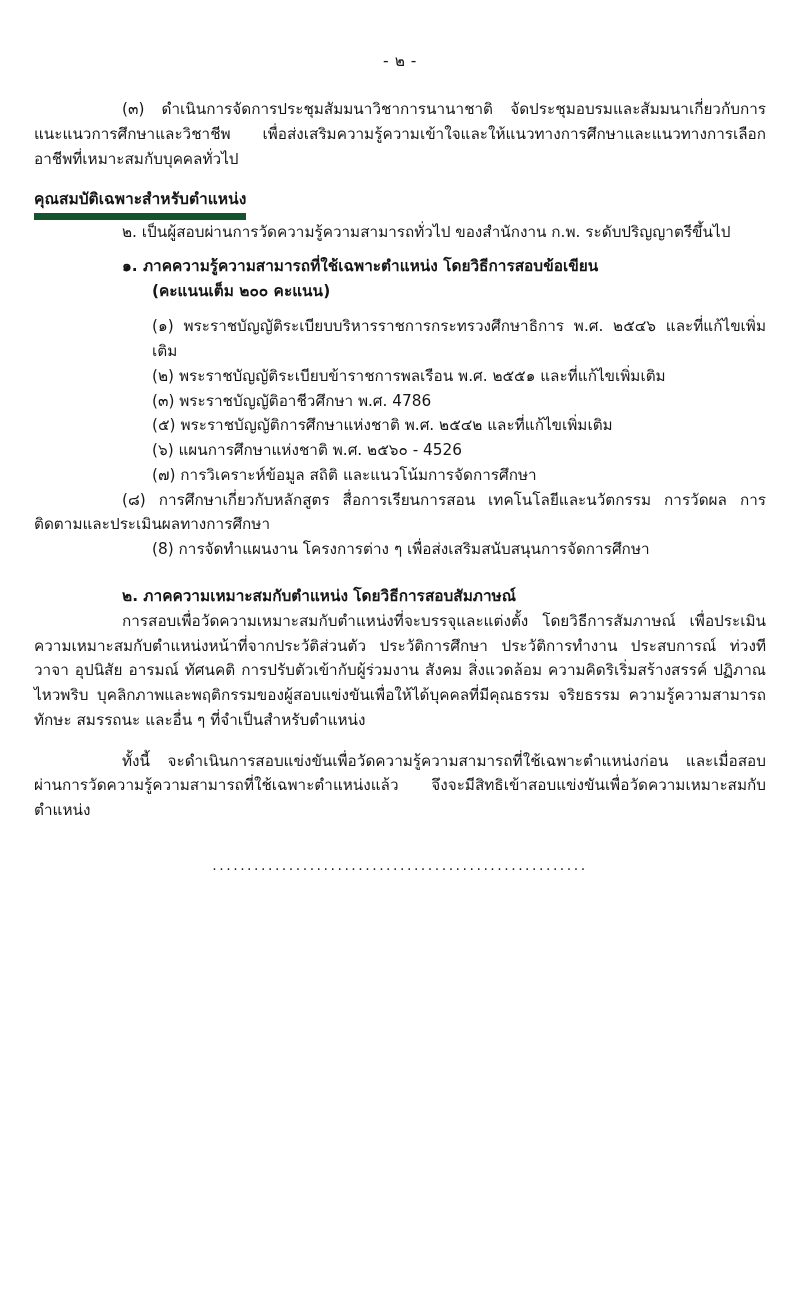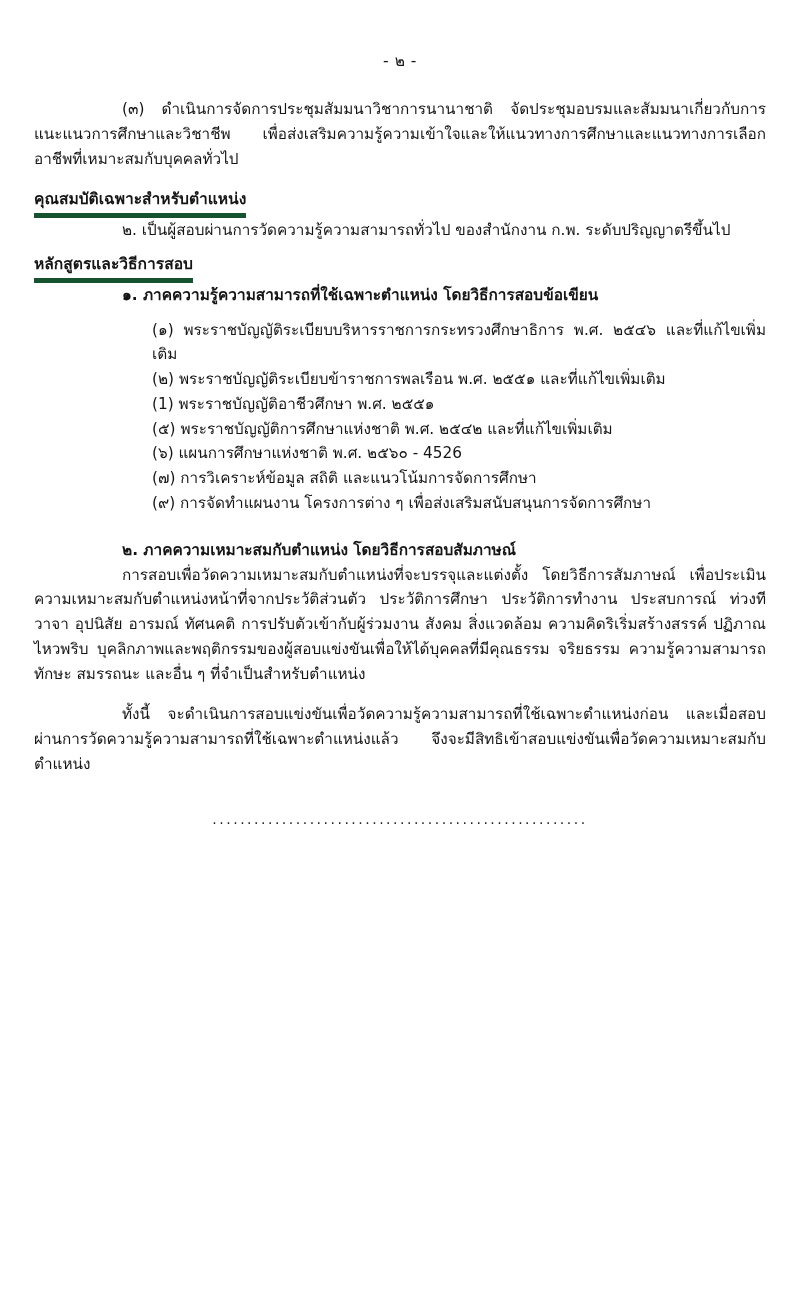--- a/index.html
+++ b/index.html
@@ -43,21 +43,21 @@
   .gap-sm { height: 10px; }
   .gap-md { height: 16px; }
   .gap-lg { height: 22px; }
   .heading {
     font-size: 15.6px;
     font-weight: bold;
     line-height: 1.62;
   }
   .heading-underline {
     display: inline-block;
-    border-bottom: 5px solid #14532d;
+    border-bottom: 7px solid #14532d;
     padding-bottom: 0px;
   }
   .sub-heading {
     font-size: 15.4px;
     font-weight: bold;
     line-height: 1.62;
   }
   .center-dots {
     text-align: center;
     letter-spacing: 2.5px;
@@ -79,35 +79,34 @@
   <div class="gap-md"></div>
 
   <div class="heading">
     <span class="heading-underline">คุณสมบัติเฉพาะสำหรับตำแหน่ง</span>
   </div>
 
   <p class="hang-2">๒. เป็นผู้สอบผ่านการวัดความรู้ความสามารถทั่วไป ของสำนักงาน ก.พ. ระดับปริญญาตรีขึ้นไป</p>
 
   <div class="gap-sm"></div>
 
-  <div class="heading">
-    <span class="heading-underline">หลักสูตรและวิธีการสอบ</span>
-  </div>
 
   <p class="sub-heading hang-2">๑. ภาคความรู้ความสามารถที่ใช้เฉพาะตำแหน่ง โดยวิธีการสอบข้อเขียน</p>
+  <p class="sub-heading hang-3">(คะแนนเต็ม ๒๐๐ คะแนน)</p>
 
   <div class="gap-sm"></div>
 
   <p class="hang-3">(๑) พระราชบัญญัติระเบียบบริหารราชการกระทรวงศึกษาธิการ พ.ศ. ๒๕๔๖ และที่แก้ไขเพิ่มเติม</p>
   <p class="hang-3">(๒) พระราชบัญญัติระเบียบข้าราชการพลเรือน พ.ศ. ๒๕๕๑ และที่แก้ไขเพิ่มเติม</p>
-  <p class="hang-3">(1) พระราชบัญญัติอาชีวศึกษา พ.ศ. ๒๕๕๑</p>
+  <p class="hang-3">(๓) พระราชบัญญัติอาชีวศึกษา พ.ศ. 4786</p>
   <p class="hang-3">(๕) พระราชบัญญัติการศึกษาแห่งชาติ พ.ศ. ๒๕๔๒ และที่แก้ไขเพิ่มเติม</p>
   <p class="hang-3">(๖) แผนการศึกษาแห่งชาติ พ.ศ. ๒๕๖๐ - 4526</p>
   <p class="hang-3">(๗) การวิเคราะห์ข้อมูล สถิติ และแนวโน้มการจัดการศึกษา</p>
-  <p class="hang-3">(๙) การจัดทำแผนงาน โครงการต่าง ๆ เพื่อส่งเสริมสนับสนุนการจัดการศึกษา</p>
+  <p class="indent-2">(๘) การศึกษาเกี่ยวกับหลักสูตร สื่อการเรียนการสอน เทคโนโลยีและนวัตกรรม การวัดผล การติดตามและประเมินผลทางการศึกษา</p>
+  <p class="hang-3">(8) การจัดทำแผนงาน โครงการต่าง ๆ เพื่อส่งเสริมสนับสนุนการจัดการศึกษา</p>
 
   <div class="gap-lg"></div>
 
   <p class="sub-heading hang-2">๒. ภาคความเหมาะสมกับตำแหน่ง โดยวิธีการสอบสัมภาษณ์</p>
 
   <p class="indent-2">การสอบเพื่อวัดความเหมาะสมกับตำแหน่งที่จะบรรจุและแต่งตั้ง โดยวิธีการสัมภาษณ์ เพื่อประเมินความเหมาะสมกับตำแหน่งหน้าที่จากประวัติส่วนตัว ประวัติการศึกษา ประวัติการทำงาน ประสบการณ์ ท่วงทีวาจา อุปนิสัย อารมณ์ ทัศนคติ การปรับตัวเข้ากับผู้ร่วมงาน สังคม สิ่งแวดล้อม ความคิดริเริ่มสร้างสรรค์ ปฏิภาณไหวพริบ บุคลิกภาพและพฤติกรรมของผู้สอบแข่งขันเพื่อให้ได้บุคคลที่มีคุณธรรม จริยธรรม ความรู้ความสามารถ ทักษะ สมรรถนะ และอื่น ๆ ที่จำเป็นสำหรับตำแหน่ง</p>
 
   <div class="gap-md"></div>
 
   <p class="indent-2">ทั้งนี้ จะดำเนินการสอบแข่งขันเพื่อวัดความรู้ความสามารถที่ใช้เฉพาะตำแหน่งก่อน และเมื่อสอบผ่านการวัดความรู้ความสามารถที่ใช้เฉพาะตำแหน่งแล้ว จึงจะมีสิทธิเข้าสอบแข่งขันเพื่อวัดความเหมาะสมกับตำแหน่ง</p>

